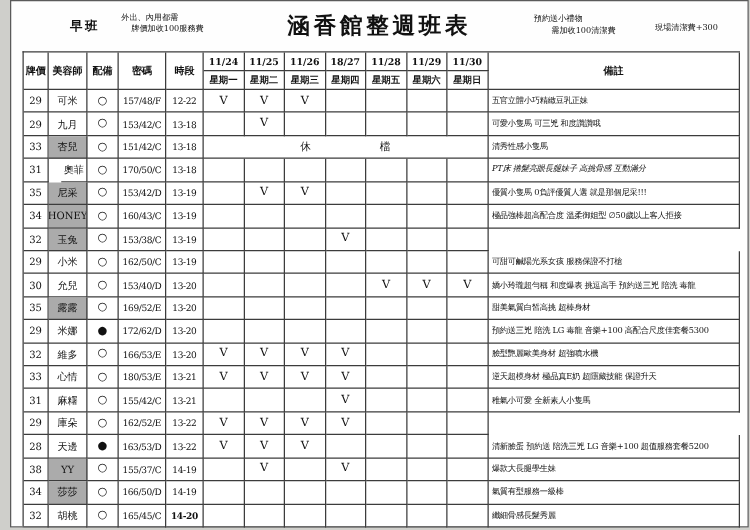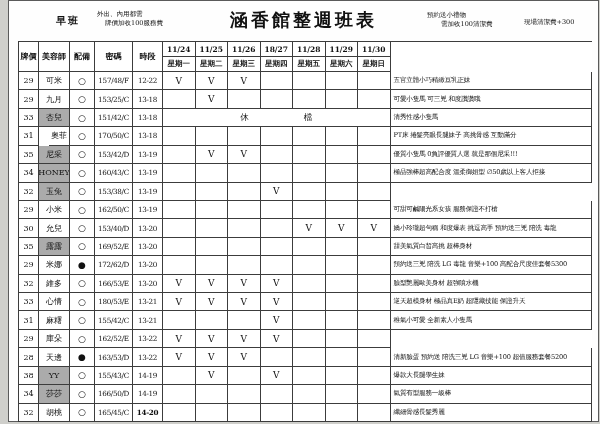--- a/index.html
+++ b/index.html
@@ -65,37 +65,38 @@
       <div class="cell hdr date" style="grid-area: 1 / 10;">11/28</div>
       <div class="cell hdr date" style="grid-area: 1 / 11;">11/29</div>
       <div class="cell hdr date" style="grid-area: 1 / 12;">11/30</div>
       <div class="cell hdr date" style="grid-area: 2 / 6;">星期一</div>
       <div class="cell hdr date" style="grid-area: 2 / 7;">星期二</div>
       <div class="cell hdr date" style="grid-area: 2 / 8;">星期三</div>
       <div class="cell hdr date" style="grid-area: 2 / 9;">星期四</div>
       <div class="cell hdr date" style="grid-area: 2 / 10; text-align: center;">星期五</div>
       <div class="cell hdr date" style="grid-area: 2 / 11;">星期六</div>
       <div class="cell hdr date" style="grid-area: 2 / 12;">星期日</div>
+      <div class="cell hdr" style="grid-area: 1 / 13 / 3;">備註</div>
       <div class="cell" style="grid-area: 3 / 1;">29</div>
       <div class="cell name" style="grid-area: 3 / 2;">可米</div>
       <div class="cell equip" style="grid-area: 3 / 3;">○</div>
       <div class="cell code" style="grid-area: 3 / 4;">157/48/F</div>
       <div class="cell slot" style="grid-area: 3 / 5;">12-22</div>
       <div class="cell day" style="grid-area: 3 / 6;">V</div>
       <div class="cell day" style="grid-area: 3 / 7;">V</div>
       <div class="cell day" style="grid-area: 3 / 8;">V</div>
       <div class="cell day" style="grid-area: 3 / 9;"></div>
       <div class="cell day" style="grid-area: 3 / 10;"></div>
       <div class="cell day" style="grid-area: 3 / 11;"></div>
       <div class="cell day" style="grid-area: 3 / 12;"></div>
       <div class="cell remark" style="grid-area: 3 / 13;">五官立體小巧精緻豆乳正妹</div>
       <div class="cell" style="grid-area: 4 / 1;">29</div>
       <div class="cell name" style="grid-area: 4 / 2;">九月</div>
       <div class="cell equip" style="grid-area: 4 / 3;">○</div>
-      <div class="cell code" style="grid-area: 4 / 4;">153/25/C</div>
+      <div class="cell code" style="grid-area: 4 / 4;">153/42/C</div>
       <div class="cell slot" style="grid-area: 4 / 5;">13-18</div>
       <div class="cell day" style="grid-area: 4 / 6;"></div>
       <div class="cell day" style="grid-area: 4 / 7;">V</div>
       <div class="cell day" style="grid-area: 4 / 8;"></div>
       <div class="cell day" style="grid-area: 4 / 9;"></div>
       <div class="cell day" style="grid-area: 4 / 10;"></div>
       <div class="cell day" style="grid-area: 4 / 11;"></div>
       <div class="cell day" style="grid-area: 4 / 12;"></div>
       <div class="cell remark" style="grid-area: 4 / 13;">可愛小隻馬 可三兇 和度讚讚哦</div>
       <div class="cell" style="grid-area: 5 / 1;">33</div>
@@ -113,21 +114,21 @@
       <div class="cell equip" style="grid-area: 6 / 3;">○</div>
       <div class="cell code" style="grid-area: 6 / 4;">170/50/C</div>
       <div class="cell slot" style="grid-area: 6 / 5;">13-18</div>
       <div class="cell day" style="grid-area: 6 / 6;"></div>
       <div class="cell day" style="grid-area: 6 / 7;"></div>
       <div class="cell day" style="grid-area: 6 / 8;"></div>
       <div class="cell day" style="grid-area: 6 / 9;"></div>
       <div class="cell day" style="grid-area: 6 / 10;"></div>
       <div class="cell day" style="grid-area: 6 / 11;"></div>
       <div class="cell day" style="grid-area: 6 / 12;"></div>
-      <div class="cell remark" style="grid-area: 6 / 13;">PT床 捲髮亮眼長腿妹子 高挑骨感 互動滿分</div>
+      <div class="cell remark" style="grid-area: 6 / 13; font-style: italic;">PT床 捲髮亮眼長腿妹子 高挑骨感 互動滿分</div>
       <div class="cell" style="grid-area: 7 / 1;">35</div>
       <div class="cell name shaded" style="grid-area: 7 / 2;">尼采</div>
       <div class="cell equip" style="grid-area: 7 / 3;">○</div>
       <div class="cell code" style="grid-area: 7 / 4;">153/42/D</div>
       <div class="cell slot" style="grid-area: 7 / 5;">13-19</div>
       <div class="cell day" style="grid-area: 7 / 6;"></div>
       <div class="cell day" style="grid-area: 7 / 7;">V</div>
       <div class="cell day" style="grid-area: 7 / 8;">V</div>
       <div class="cell day" style="grid-area: 7 / 9;"></div>
       <div class="cell day" style="grid-area: 7 / 10;"></div>
@@ -271,21 +272,21 @@
       <div class="cell day" style="grid-area: 18 / 7;">V</div>
       <div class="cell day" style="grid-area: 18 / 8;">V</div>
       <div class="cell day" style="grid-area: 18 / 9;"></div>
       <div class="cell day" style="grid-area: 18 / 10;"></div>
       <div class="cell day" style="grid-area: 18 / 11;"></div>
       <div class="cell day" style="grid-area: 18 / 12;"></div>
       <div class="cell remark" style="grid-area: 18 / 13;">清新臉蛋 預約送 陪洗三兇 LG 音樂+100 超值服務套餐5200</div>
       <div class="cell" style="grid-area: 19 / 1;">38</div>
       <div class="cell name shaded" style="grid-area: 19 / 2;">YY</div>
       <div class="cell equip" style="grid-area: 19 / 3;">○</div>
-      <div class="cell code" style="grid-area: 19 / 4;">155/43/C</div>
+      <div class="cell code" style="grid-area: 19 / 4;">155/37/C</div>
       <div class="cell slot" style="grid-area: 19 / 5;">14-19</div>
       <div class="cell day" style="grid-area: 19 / 6;"></div>
       <div class="cell day" style="grid-area: 19 / 7;">V</div>
       <div class="cell day" style="grid-area: 19 / 8;"></div>
       <div class="cell day" style="grid-area: 19 / 9;">V</div>
       <div class="cell day" style="grid-area: 19 / 10;"></div>
       <div class="cell day" style="grid-area: 19 / 11;"></div>
       <div class="cell day" style="grid-area: 19 / 12;"></div>
       <div class="cell remark" style="grid-area: 19 / 13;">爆款大長腿學生妹</div>
       <div class="cell" style="grid-area: 20 / 1;">34</div>

